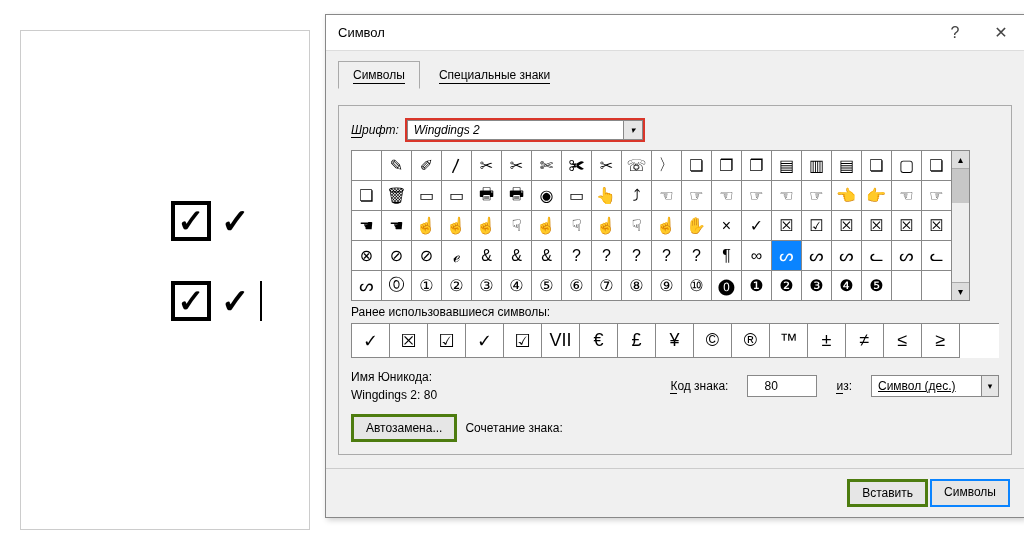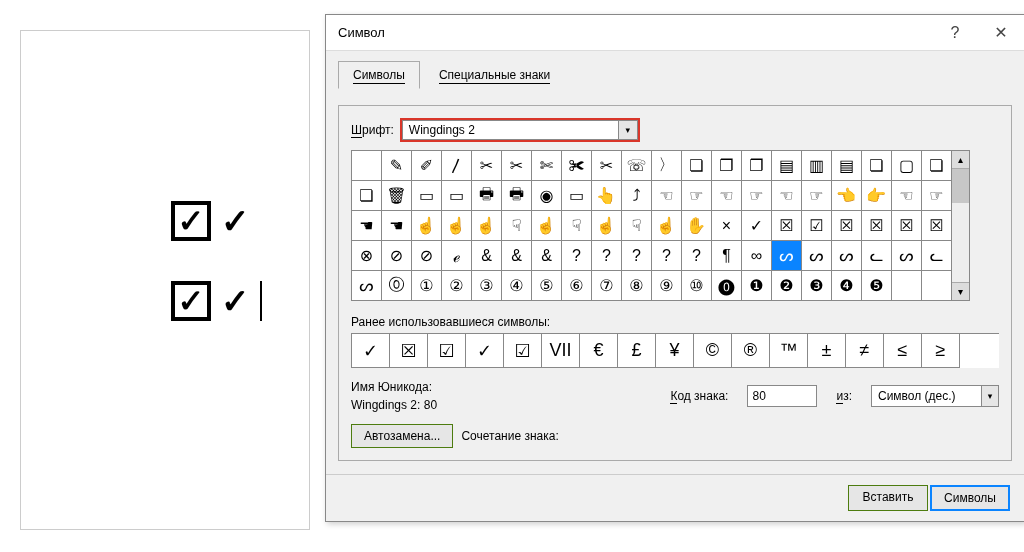--- a/index.html
+++ b/index.html
@@ -77,21 +77,21 @@
   .tab .underline { border-bottom: 1px solid #000; padding-bottom: 1px; }
   .tab-panel {
     margin: 0 12px 12px 12px;
     border: 1px solid #aaa;
     border-top: 1px solid #aaa;
     background: #f0f0f0;
     padding: 12px;
     position: relative;
     top: -1px;
   }
-  .font-row { display: flex; align-items: center; gap: 6px; margin-bottom: 8px; }
+  .font-row { display: flex; align-items: center; gap: 6px; margin-bottom: 8px; font-style: italic; }
   .font-row label .underline { border-bottom: 1px solid #000; }
   .font-select-wrap {
     display: flex; align-items: stretch;
     border: 2px solid #d9362a;
     background: #6d28d9;
     width: 240px; height: 24px;
   }
   .font-select {
     flex: 1; border: 1px solid #888; border-right: none;
     padding: 0 6px; display: flex; align-items: center;
@@ -132,21 +132,21 @@
     display: flex; flex-direction: column;
     background: #eee;
   }
   .scrollbar .arrow {
     height: 18px; display: flex; align-items: center; justify-content:center;
     font-size: 10px; background: #ddd; border-bottom: 1px solid #aaa;
   }
   .scrollbar .arrow.down { border-top: 1px solid #aaa; border-bottom: none; }
   .scrollbar .track { flex: 1; background: #eee; position: relative; }
   .scrollbar .thumb { position: absolute; top: 0; left: 0; right: 0; height: 30%; background: #c7c7c7; }
-  .recent-label { margin-top: 14px; margin-bottom: 4px; }
+  .recent-label { margin-top: 4px; margin-bottom: 4px; }
   .recent-grid {
     display: grid;
     grid-template-columns: repeat(16, 38px);
     grid-auto-rows: 34px;
     border-top: 1px solid #888;
     border-left: 1px solid #888;
     background: #fff;
   }
   .recent-grid .rcell {
     border-right: 1px solid #888;
@@ -154,38 +154,38 @@
     display: flex; align-items: center; justify-content:center;
     font-size: 18px;
     font-family: "Segoe UI Symbol", "Arial Unicode MS", sans-serif;
   }
   .info-row { display: flex; align-items: center; margin-top: 12px; gap: 19px; }
   .info-left { flex: 1; }
   .info-left .uname { margin-bottom: 4px; }
   .label-u { border-bottom: 1px solid #000; }
   .code-input {
     width: 70px; height: 22px; border: 1px solid #888; background: #fff;
-    padding: 0 4px; display: flex; align-items: center;
+    padding: 0 16px; display: flex; align-items: center;
   }
   .from-select {
     display: flex; align-items: stretch; height: 22px;
   }
   .from-select .sel {
     width: 110px; border: 1px solid #888; border-right:none;
-    background: #fff; padding: 0 6px; display:flex; align-items:center;
+    background: #fff; padding: 0 6px; display:flex; align-items:center;text-decoration:underline;
   }
   .from-select .btn {
     width: 18px; border: 1px solid #888; background: #e6e6e6;
     display:flex; align-items:center; justify-content:center; font-size:9px;
   }
   .btn-row { display: flex; gap: 8px; margin-top: 12px; align-items:center; }
   .win-btn {
     padding: 4px 12px;
     background: #e6e6e6;
-    border: 1px solid #4d7c0f;
+    border: 3px solid #4d7c0f;
     cursor: pointer;
     min-width: 80px;
     text-align: center;
   }
   .dialog-footer {
     display: flex; justify-content: flex-end; gap: 2px;
     padding: 10px 14px;
     border-top: 1px solid #ccc;
     background: #f0f0f0;
   }

